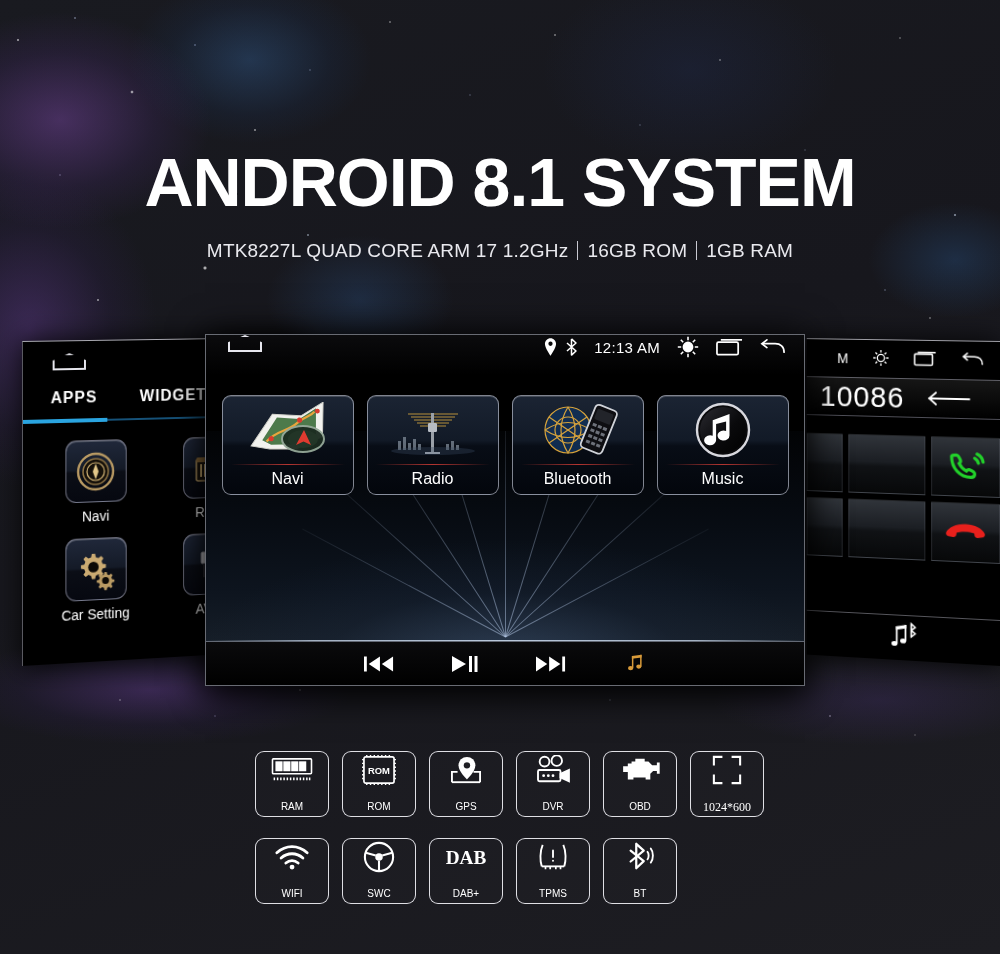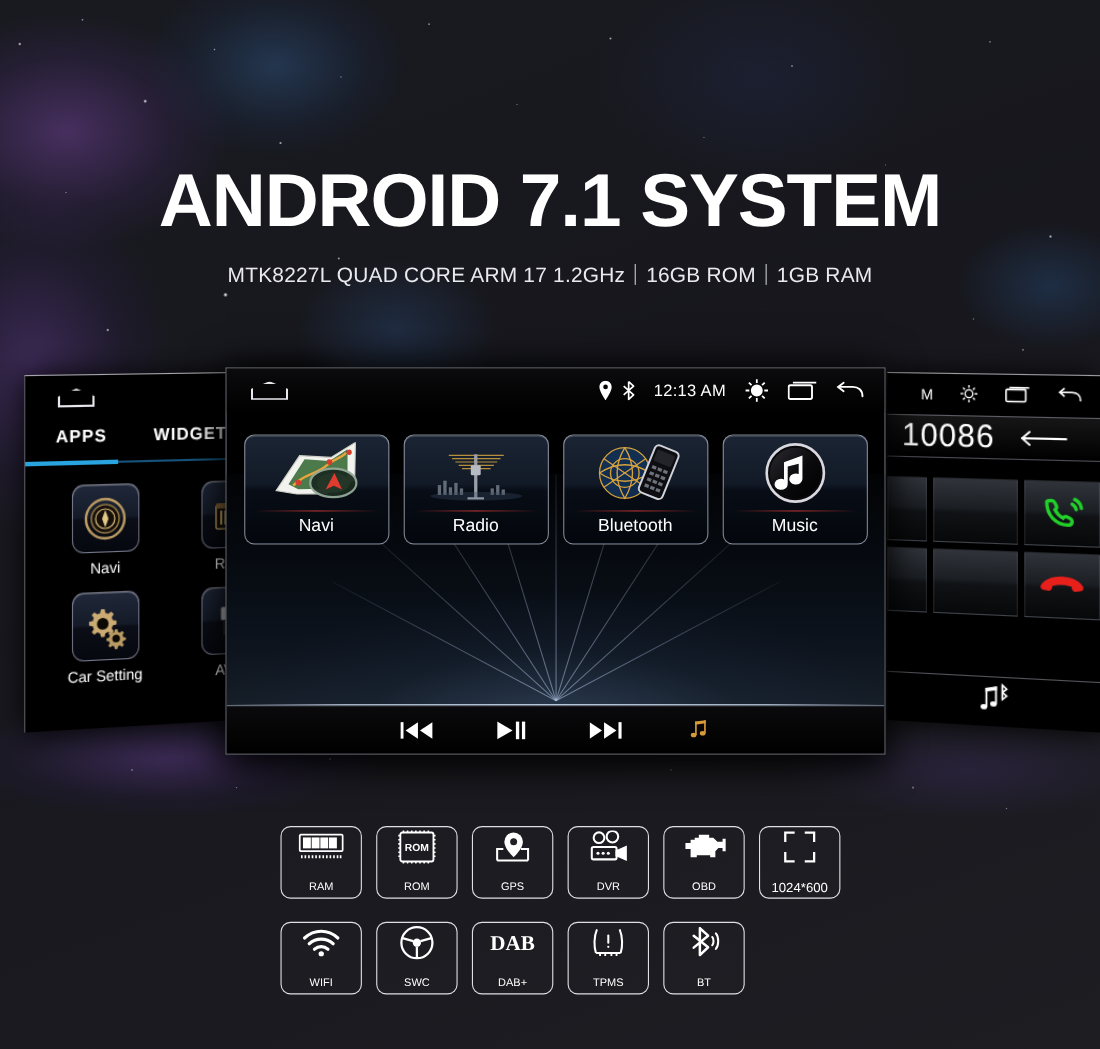--- a/index.html
+++ b/index.html
@@ -224,21 +224,21 @@
     background: linear-gradient(0deg, rgba(175,195,225,.55), rgba(175,195,225,.05));
     transform-origin: bottom center;
   }
   .dev-hz {
     position: absolute; left: 0; bottom: 2px; width: 100%; height: 1px;
     background: linear-gradient(90deg, rgba(210,225,245,0), rgba(210,225,245,.75) 18%, rgba(210,225,245,.85) 50%, rgba(210,225,245,.75) 82%, rgba(210,225,245,0));
   }
 
   .dev-status {
     position: absolute; left: 0; top: 0; width: 100%; height: 40px;
-    display: flex; align-items: center;
+    display: flex; align-items: flex-start;
     background: linear-gradient(180deg,#0b0b0d,#000);
     z-index: 5;
   }
   .dev-home { margin-left: 22px; width: 34px; height: 17px; }
   .dev-status-right {
     margin-left: auto; display: flex; align-items: center;
     gap: 16px; padding-right: 18px; color: #fff;
   }
   .si { display: flex; align-items: center; }
   .dev-time { font-size: 15px; color: #fff; letter-spacing: .3px; }
@@ -287,39 +287,39 @@
   .badge {
     width: 74px; height: 66px;
     border: 1px solid rgba(240,240,245,.92);
     border-radius: 9px;
     background: rgba(255,255,255,.012);
     display: flex; flex-direction: column;
     align-items: center; justify-content: center; gap: 12px;
   }
   .badge-ico { height: 34px; display: flex; align-items: center; justify-content: center; }
   .badge-lbl { color: #fff; font-size: 10px; line-height: 16px; white-space: nowrap; }
-  .badge-lbl.sm { font-size: 12px; }
+  .badge-lbl.sm { font-size: 12px; font-family: Liberation Serif, serif; }
 
   
   .watermark {
     position: absolute; right: 18px; bottom: 42px;
     color: #56565c; font-size: 34px; letter-spacing: .5px;
     display: flex; align-items: flex-start;
   }
   .watermark sup { font-size: 14px; margin-top: 4px; }
 </style>
 </head>
 <body>
 
 <div id="stage">
 
   <div class="galaxy"></div>
   <div class="stars"></div>
 
-  <div class="headline">ANDROID 7.1 SYSTEM</div>
+  <div class="headline">ANDROID 8.1 SYSTEM</div>
   <div class="subline">
     <span>MTK8227L QUAD CORE ARM 17 1.2GHz</span><span class="sep"></span><span>16GB ROM</span><span class="sep"></span><span>1GB RAM</span>
   </div>
 
   <div class="side-screen side-left">
     <div class="ss-home">
         <div class="home-shape"></div>
       </div>
 
     <div class="ss-tabs">

